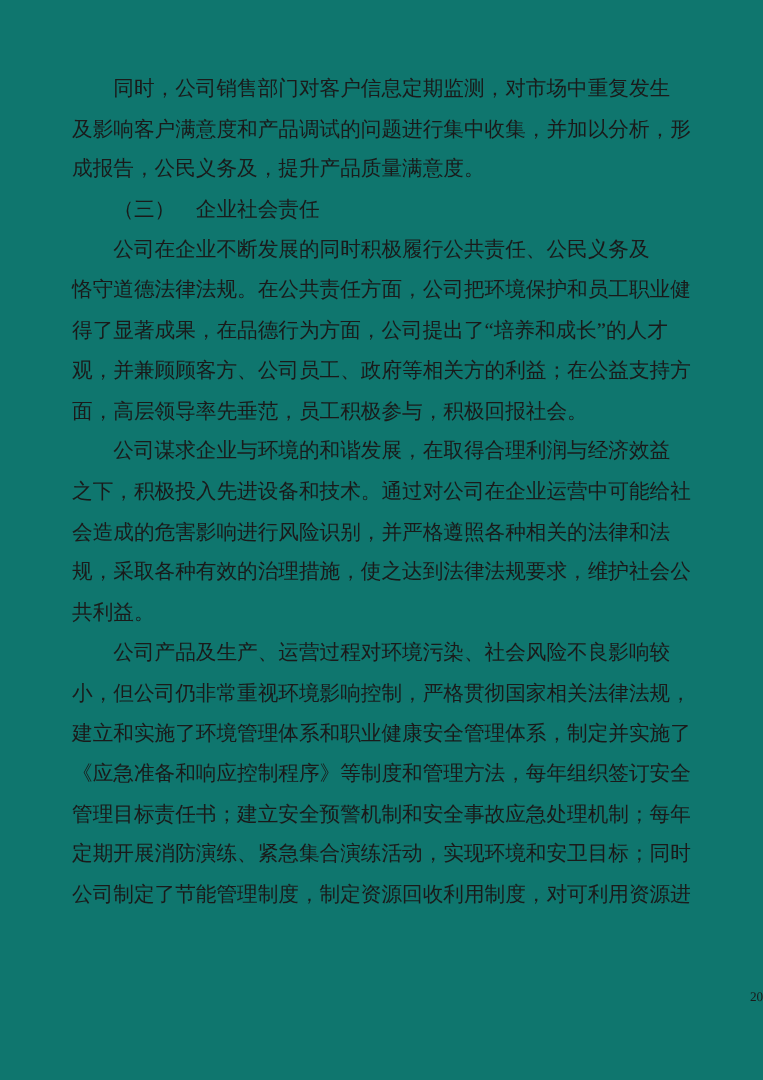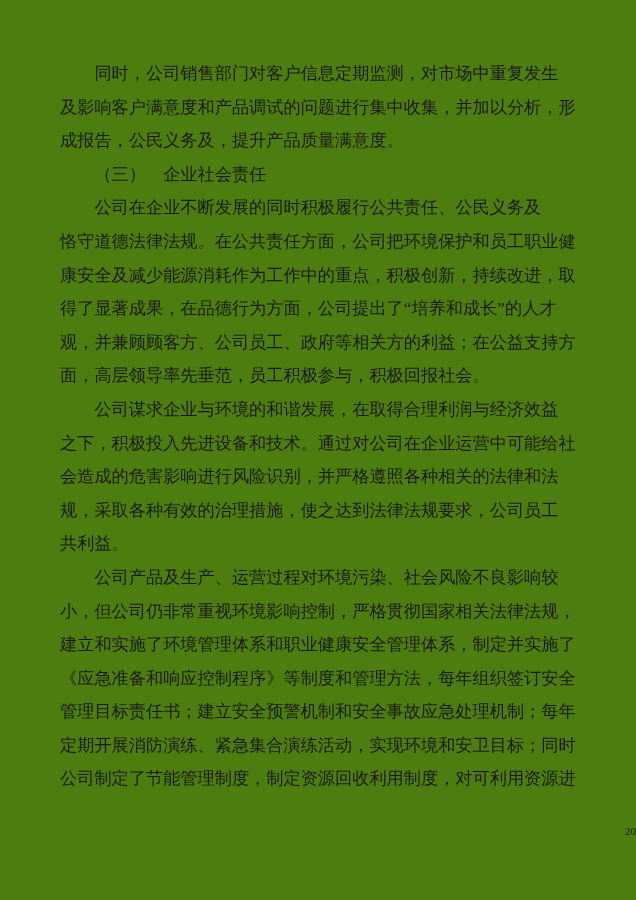--- a/index.html
+++ b/index.html
@@ -10,21 +10,21 @@
   body {
     width: 636px;
     height: 900px;
     overflow: hidden;
     font-family: "Liberation Serif", "DejaVu Serif", serif;
   }
   .doc-page {
     box-sizing: border-box;
     width: 636px;
     height: 900px;
-    background: #4d7c0f;
+    background: #0f766e;
     padding: 57px 60px 0 60px;
     position: relative;
   }
   .doc-body {
     color: #1a1a1a;
     font-size: 17.2px;
     line-height: 33.6px;
     text-align: left;
   }
   .ln {
@@ -58,32 +58,31 @@
       <div class="ln">成报告，公民义务及，提升产品质量满意度。</div>
     </div>
 
     <div>
       <div class="ln indent">（三）　企业社会责任</div>
     </div>
 
     <div>
       <div class="ln indent">公司在企业不断发展的同时积极履行公共责任、公民义务及</div>
       <div class="ln">恪守道德法律法规。在公共责任方面，公司把环境保护和员工职业健</div>
-      <div class="ln">康安全及减少能源消耗作为工作中的重点，积极创新，持续改进，取</div>
       <div class="ln">得了显著成果，在品德行为方面，公司提出了“培养和成长”的人才</div>
       <div class="ln">观，并兼顾顾客方、公司员工、政府等相关方的利益；在公益支持方</div>
       <div class="ln">面，高层领导率先垂范，员工积极参与，积极回报社会。</div>
     </div>
 
 
     <div>
       <div class="ln indent">公司谋求企业与环境的和谐发展，在取得合理利润与经济效益</div>
       <div class="ln">之下，积极投入先进设备和技术。通过对公司在企业运营中可能给社</div>
       <div class="ln">会造成的危害影响进行风险识别，并严格遵照各种相关的法律和法</div>
-      <div class="ln">规，采取各种有效的治理措施，使之达到法律法规要求，公司员工</div>
+      <div class="ln">规，采取各种有效的治理措施，使之达到法律法规要求，维护社会公</div>
       <div class="ln">共利益。</div>
     </div>
 
     <div>
       <div class="ln indent">公司产品及生产、运营过程对环境污染、社会风险不良影响较</div>
       <div class="ln">小，但公司仍非常重视环境影响控制，严格贯彻国家相关法律法规，</div>
       <div class="ln">建立和实施了环境管理体系和职业健康安全管理体系，制定并实施了</div>
       <div class="ln">《应急准备和响应控制程序》等制度和管理方法，每年组织签订安全</div>
       <div class="ln">管理目标责任书；建立安全预警机制和安全事故应急处理机制；每年</div>
       <div class="ln">定期开展消防演练、紧急集合演练活动，实现环境和安卫目标；同时</div>

